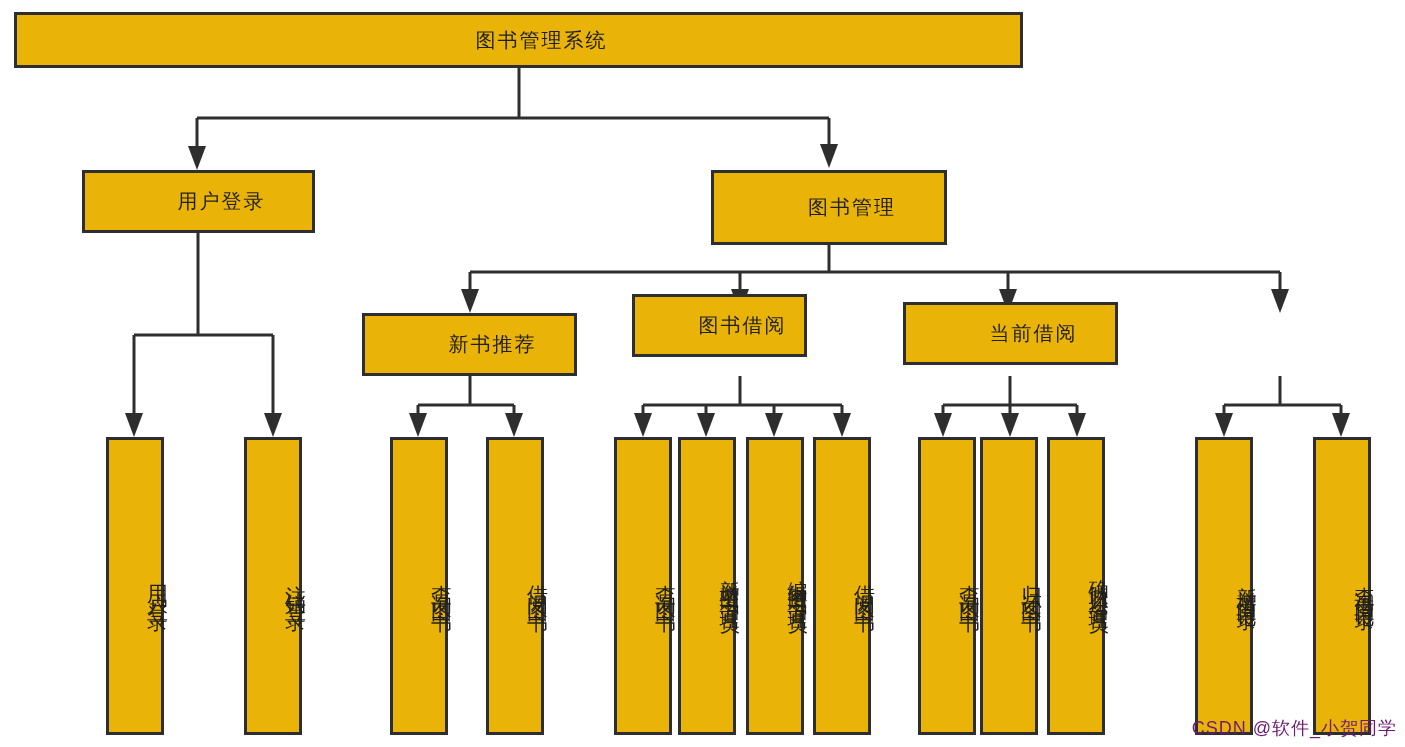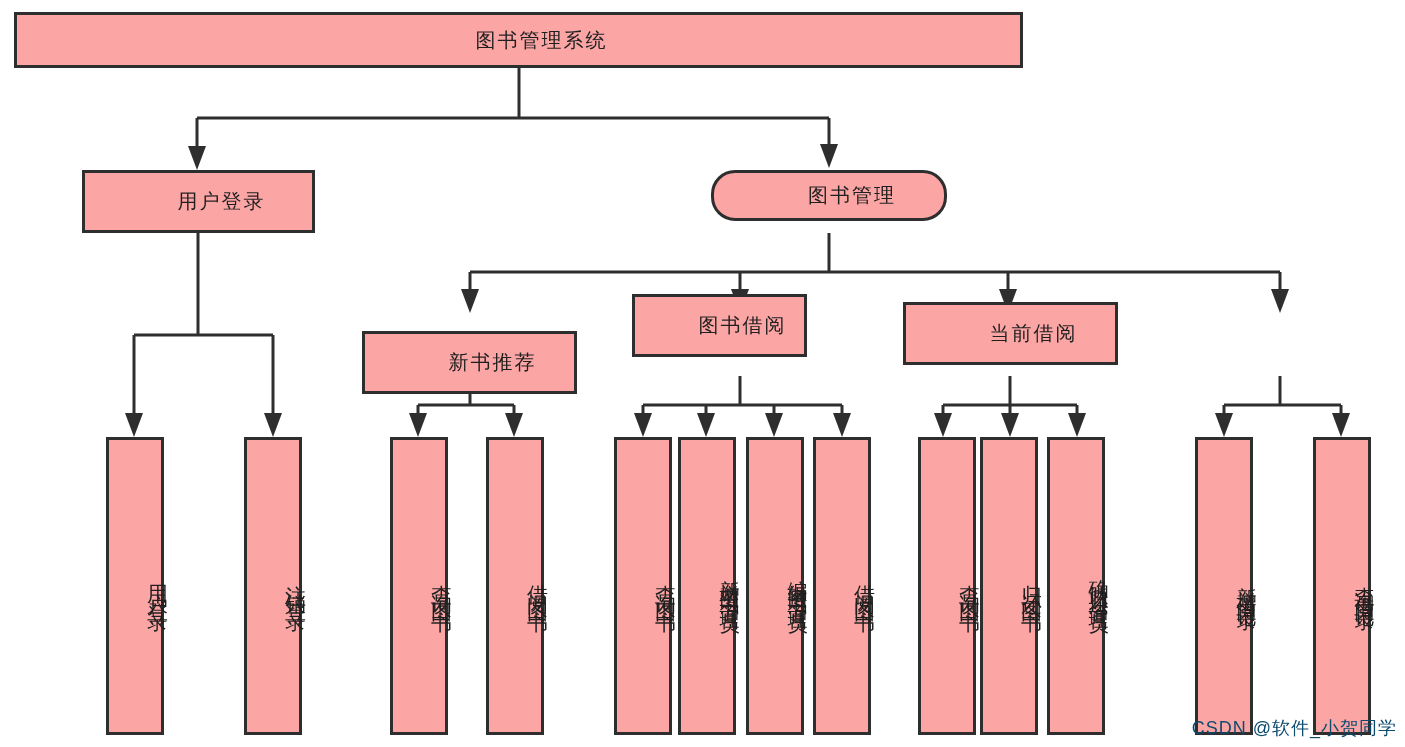--- a/index.html
+++ b/index.html
@@ -4,36 +4,36 @@
 <style>
   html,body{margin:0;padding:0;background:#ffffff;}
   body{
     width:1405px;height:747px;position:relative;overflow:hidden;
     font-family:"Liberation Sans","DejaVu Sans",sans-serif;
     color:#1f1f1f;
   }
   .stage{position:absolute;inset:0;}
   svg.wires{position:absolute;left:0;top:0;z-index:1;}
   .node{
-    position:absolute;z-index:2;background:#fca5a5;
+    position:absolute;z-index:2;background:#eab308;
     border:3px solid #2e2e2e;box-sizing:border-box;
     display:flex;align-items:center;justify-content:center;padding-left:46px;
   }
   .hnode{
     font-size:20px;letter-spacing:2px;white-space:nowrap;
   }
   .vnode{
     writing-mode:vertical-rl;text-orientation:mixed;
     font-size:21px;letter-spacing:9px;line-height:1;
     top:437px;height:298px;width:58px;
   }
   .vnode.long{letter-spacing:5px;font-size:20px;}
   .watermark{
     position:absolute;z-index:3;right:8px;top:716px;
-    font-size:18px;color:#0c4a6e;letter-spacing:1px;white-space:nowrap;
+    font-size:18px;color:#701a75;letter-spacing:1px;white-space:nowrap;
   }
 </style>
 </head>
 <body>
 
 <div class="stage">
 
   <svg class="wires" width="1405" height="747" viewBox="0 0 1405 747">
     <g stroke="#2e2e2e" stroke-width="3" fill="none">
 
@@ -100,23 +100,23 @@
       <polygon points="1001,413 1019,413 1010,437"></polygon>
       <polygon points="1068,413 1086,413 1077,437"></polygon>
       <polygon points="1215,413 1233,413 1224,437"></polygon>
       <polygon points="1332,413 1350,413 1341,437"></polygon>
     </g>
   </svg>
 
   <div class="node hnode" style="left:14px;top:12px;width:1009px;height:56px;">图书管理系统</div>
 
   <div class="node hnode" style="left:82px;top:170px;width:233px;height:63px;">用户登录</div>
-  <div class="node hnode" style="left:711px;top:170px;width:236px;height:51px;border-radius:24px;">图书管理</div>
+  <div class="node hnode" style="left:711px;top:170px;width:236px;height:75px;">图书管理</div>
 
-  <div class="node hnode" style="left:362px;top:331px;width:215px;height:63px;">新书推荐</div>
+  <div class="node hnode" style="left:362px;top:313px;width:215px;height:63px;">新书推荐</div>
   <div class="node hnode" style="left:632px;top:294px;width:175px;height:63px;text-align:right;">图书借阅</div>
   <div class="node hnode" style="left:903px;top:302px;width:215px;height:63px;">当前借阅</div>
 
   <div class="node vnode" style="left:106px;">用户登录</div>
   <div class="node vnode" style="left:244px;">注销登录</div>
 
   <div class="node vnode" style="left:390px;">查询图书</div>
   <div class="node vnode" style="left:486px;">借阅图书</div>
 
   <div class="node vnode" style="left:614px;">查询图书</div>

